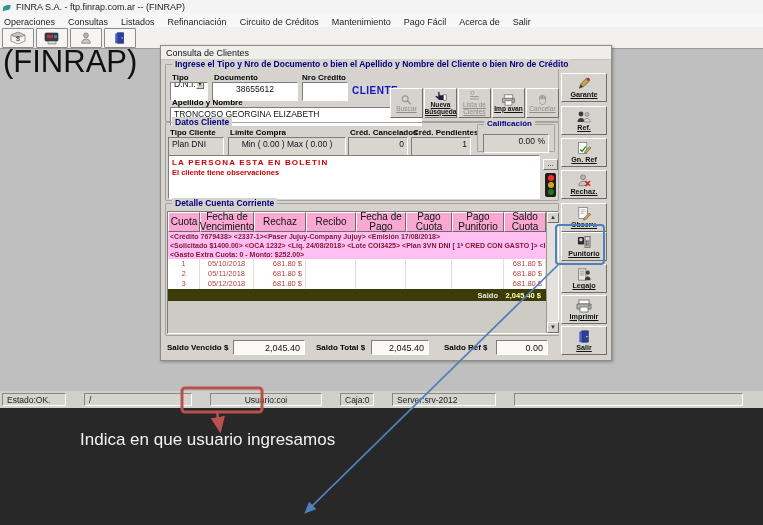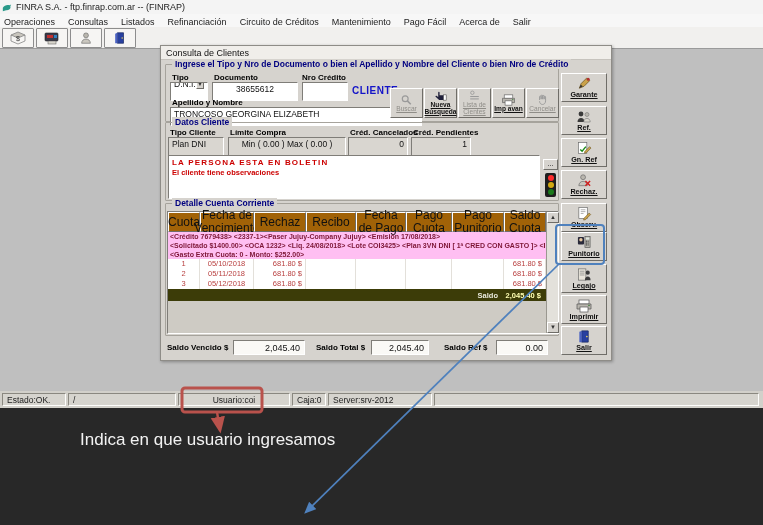--- a/index.html
+++ b/index.html
@@ -45,40 +45,40 @@
   .rbtn .lab{font-size:7.2px;font-weight:bold;text-decoration:underline;color:#111;line-height:1}
 
   
   .alert{position:absolute;font-weight:bold;color:#cc0000}
   .tl{position:absolute;width:11px;height:24px;background:#1d1d1d;border-radius:2px;display:flex;flex-direction:column;align-items:center;justify-content:space-around;padding:2px 0}
   .tl i{display:block;width:6px;height:6px;border-radius:50%}
 
   
   .grid{position:absolute;border:1px solid;border-color:#7f7d78 #fff #fff #7f7d78;background:#cecbc4}
   .gh{display:flex;height:20px}
-  .hcell{display:flex;align-items:center;justify-content:center;text-align:center;font-size:12px;line-height:1.05;color:#111;background:#a16207;border:1px solid;border-color:#fff #6f6d68 #6f6d68 #fff}
+  .hcell{display:flex;align-items:center;justify-content:center;text-align:center;font-size:10px;line-height:1.05;color:#111;background:#f9a8d4;border:1px solid;border-color:#fff #6f6d68 #6f6d68 #fff}
   .c0{width:32px}.c1{width:54px}.c2{width:52px}.c3{width:50px}.c4{width:50px}.c5{width:46px}.c6{width:52px}.c7{width:42px}
   .inforow{height:9px;background:#ffbff2;color:#7d1535;font-size:7px;font-weight:bold;white-space:nowrap;overflow:hidden;padding-left:2px;line-height:9px;width:378px}
   .drow{display:flex;height:10px;background:#fff;width:378px}
   .dcell{font-size:7.5px;color:#b84040;line-height:10px;border-right:1px solid #e3e0da;overflow:hidden;white-space:nowrap}
   .tc{text-align:center}.tr{text-align:right;padding-right:3px}
   .saldorow{display:flex;height:12px;background:#3c3c08;width:378px;align-items:center}
   .saldorow .sl{width:330px;text-align:right;font-size:7.5px;font-weight:bold;color:#e9e9dc}
   .saldorow .sv{width:46px;text-align:right;padding-right:3px;font-size:7.5px;font-weight:bold;color:#ffffb4}
   .vscroll{position:absolute;right:0;top:0;width:12px;height:121px;background:#e3e1db;border-left:1px solid #9a9890}
   .varrow{width:12px;height:11px;background:#d6d3ce;border:1px solid;border-color:#fff #6f6d68 #6f6d68 #fff;font-size:6px;text-align:center;line-height:9px;color:#333}
   .varrow.dn{position:absolute;bottom:0}
 
   
   .tlabel{position:absolute;font-size:8px;font-weight:bold;color:#000;white-space:nowrap}
   .tfield{position:absolute;height:15px;font-size:9px;color:#111;text-align:right;padding:2px 4px 0 0;background:#faf9f6}
 
   
   .statusbar{position:absolute;left:0;top:391px;width:763px;height:17px;background:#d2d0ca;display:flex;align-items:center;padding:1px 2px 2px 2px}
-  .seg{height:13px;border:1px solid;border-color:#8a8880 #fdfdfb #fdfdfb #8a8880;background:#d6d4ce;font-size:8.5px;color:#222;padding:1px 4px 0 4px;margin-right:2px;white-space:nowrap;overflow:hidden}
+  .seg{height:13px;border:1px solid;border-color:#8a8880 #fdfdfb #fdfdfb #8a8880;background:#d6d4ce;font-size:8.5px;color:#222;padding:1px 4px 0 4px;margin-right:18px;white-space:nowrap;overflow:hidden}
   .s0{width:64px}.s1{width:108px}.s2{width:112px;text-align:center}.s3{width:34px}.s4{width:104px}.s5{flex:1}
 
   .footer{position:absolute;left:0;top:408px;width:763px;height:117px;background:#282828}
   .callout{position:absolute;left:80px;top:430px;font-size:17px;color:#f2f2f2}
 
   .overlay{position:absolute;left:0;top:0;width:763px;height:525px;pointer-events:none;z-index:60}
   svg text{font-family:"Liberation Sans",sans-serif}
 </style>
 </head>
 <body>
@@ -129,20 +129,21 @@
     <div class="tbtn">
       <svg width="14" height="14" viewBox="0 0 16 16">
           <path d="M5 2h7v12H5z" fill="#2840a0" stroke="#1a2860" stroke-width=".8"></path>
           <path d="M5 2l-2.5 1v11L5 14z" fill="#4a62c2"></path>
           <circle cx="10.5" cy="8" r=".9" fill="#e8d060"></circle>
         </svg>
     </div>
   </div>
 
   <div class="mdi"></div>
+  <div class="finrap">(FINRAP)</div>
 
   <div class="dialog">
     <div class="dlg-title">Consulta de Clientes</div>
 
     <div class="grp" style="left:4px;top:18px;width:394px;height:58px">
       <span class="grp-label">Ingrese el Tipo y Nro de Documento o bien el Apellido y Nombre del Cliente o bien Nro de Crédito</span>
       <span class="flabel" style="left:6px;top:8px">Tipo</span>
       <span class="flabel" style="left:48px;top:8px">Documento</span>
       <span class="flabel" style="left:136px;top:8px">Nro Crédito</span>
 
@@ -203,20 +204,24 @@
       <span class="flabel" style="left:4px;top:5px">Tipo Cliente</span>
       <span class="flabel" style="left:64px;top:5px">Límite Compra</span>
       <span class="flabel" style="left:184px;top:5px">Créd. Cancelados</span>
       <span class="flabel" style="left:247px;top:5px">Créd. Pendientes</span>
 
       <div class="field sunkeng" style="left:2px;top:14px;width:56px">Plan DNI</div>
       <div class="field sunkeng" style="left:62px;top:14px;width:118px;text-align:center">Min ( 0.00 ) Max ( 0.00 )</div>
       <div class="field sunkeng" style="left:182px;top:14px;width:60px;text-align:right">0</div>
       <div class="field sunkeng" style="left:245px;top:14px;width:60px;text-align:right">1</div>
 
+      <div class="grp" style="left:311px;top:1px;width:78px;height:28px">
+        <span class="grp-label" style="font-size:8px">Calificación</span>
+        <div class="field sunkeng" style="left:5px;top:9px;width:66px;height:13px;text-align:right">0.00 %</div>
+      </div>
 
       <div class="sunken" style="position:absolute;left:2px;top:32px;width:372px;height:44px">
         <div class="alert" style="left:3px;top:2px;font-size:8px;letter-spacing:1.2px;position:absolute">LA PERSONA ESTA EN BOLETIN</div>
         <div class="alert" style="left:3px;top:12px;font-size:7.5px;position:absolute">El cliente tiene observaciones</div>
       </div>
       <div class="raised" style="position:absolute;left:377px;top:36px;width:15px;height:11px;font-size:7px;text-align:center;line-height:8px;cursor:pointer">...</div>
       <div class="tl" style="left:379px;top:50px">
         <i style="background:#ff2c2c"></i>
           <i style="background:#d2a810"></i>
           <i style="background:#1a7a1a"></i>

